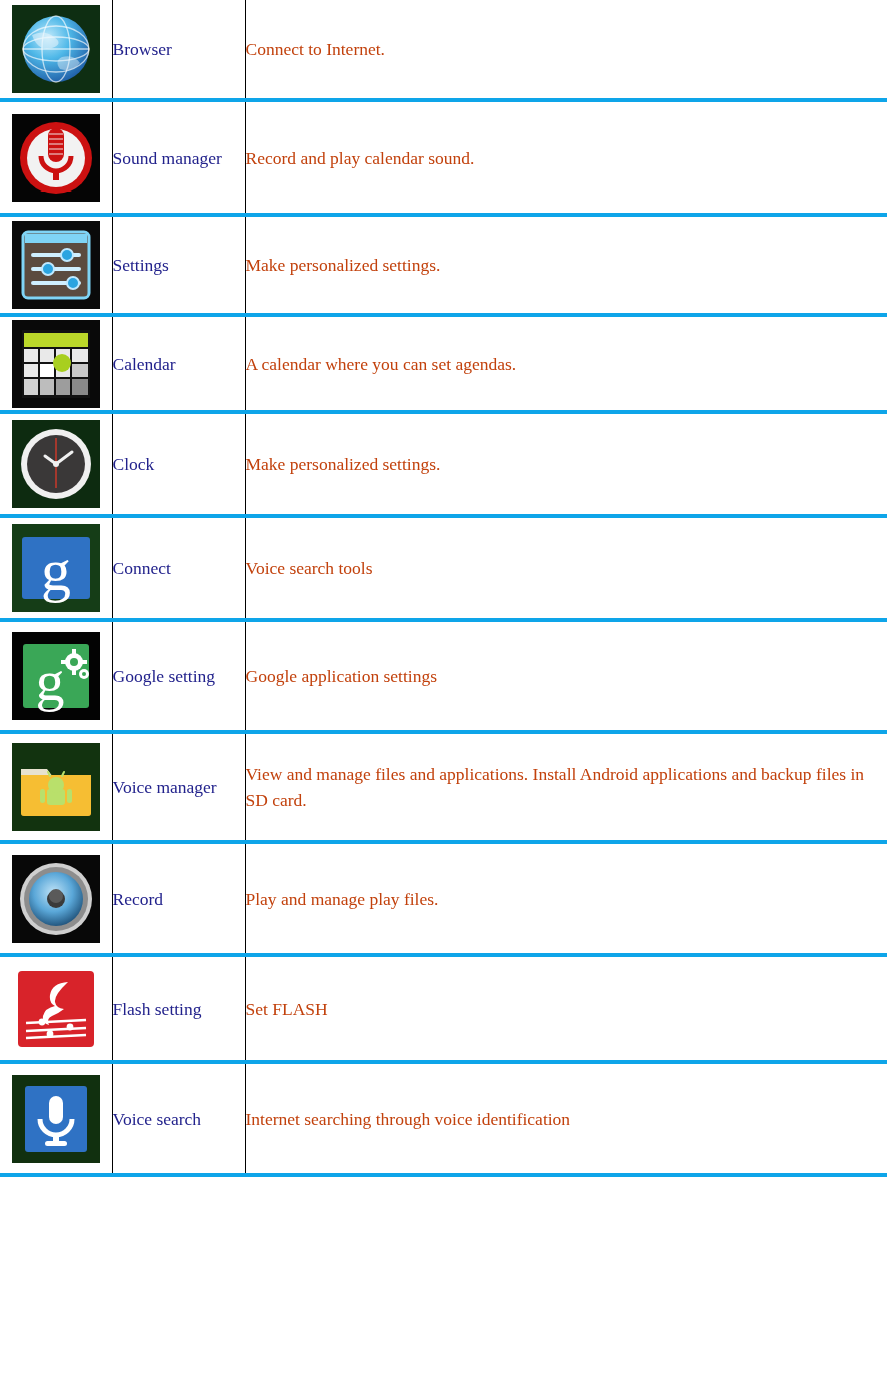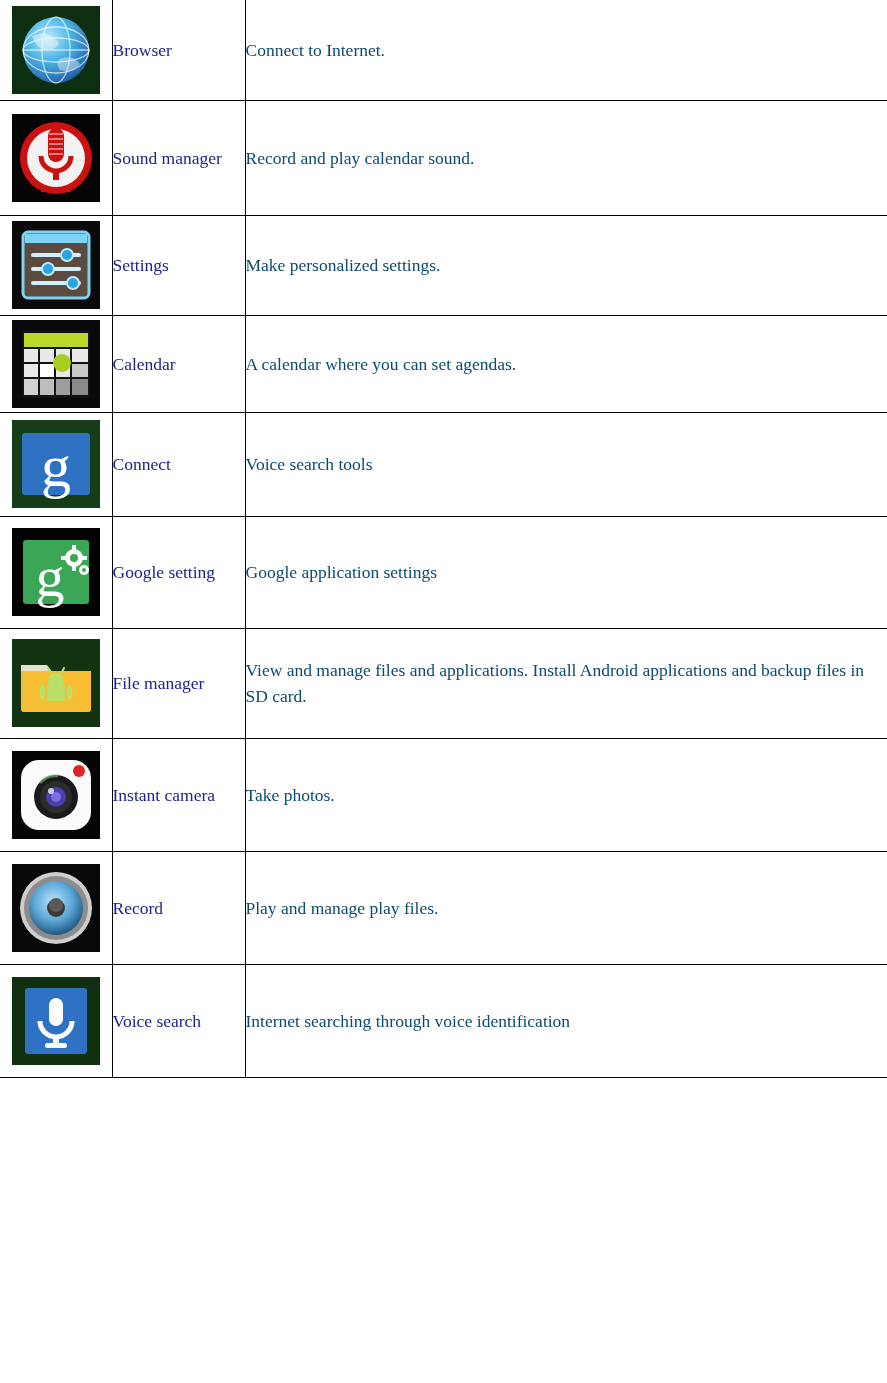--- a/index.html
+++ b/index.html
@@ -17,21 +17,21 @@
     width: 887px;
     border-collapse: collapse;
     table-layout: fixed;
   }
   #app-table col.c-icon { width: 112px; }
   #app-table col.c-name { width: 133px; }
   #app-table col.c-desc { width: 642px; }
 
   #app-table tr {
     border-top: 1px solid #000;
-    border-bottom: 1px solid #0ea5e9;
+    border-bottom: 4px solid #0ea5e9;
     margin-left: 23px;
   }
   #app-table td {
     border-right: 1px solid #000;
     border-top: 1px solid #000;
     border-bottom: 1px solid #000;
     vertical-align: middle;
     padding: 0;
   }
   #app-table td.desc-cell {
@@ -45,21 +45,21 @@
     padding: 6px 0 6px 0;
     border-left: none;
   }
   td.name-cell {
     color: #22228c;
     font-size: 17.5px;
     line-height: 36px;
     padding: 2px 0 2px 12px;
   }
   td.desc-cell {
-    color: #0c4a6e;
+    color: #c2410c;
     font-size: 17.5px;
     line-height: 26px;
     padding: 2px 10px 2px 13px;
   }
 
   .app-icon {
     display: inline-block;
     width: 88px;
     height: 88px;
     position: relative;
@@ -179,20 +179,39 @@
                 <rect x="60" y="59" width="16" height="16" fill="#8a8a8a"></rect>
           </g>
           <circle cx="50" cy="43" r="9" fill="#a8cf1f"></circle>
         </svg>
       </span>
     </td>
     <td class="name-cell">Calendar</td>
     <td class="desc-cell">A calendar where you can set agendas.</td>
   </tr>
 
+  <tr style="height:104px">
+    <td class="icon-cell">
+      <span class="app-icon">
+        <svg width="88" height="88" viewBox="0 0 88 88">
+          <rect width="88" height="88" fill="#0d2b10"></rect>
+          <circle cx="44" cy="44" r="35" fill="#f0f0f0"></circle>
+          <circle cx="44" cy="44" r="29" fill="#3a3838"></circle>
+          <g stroke="#f0f0f0" stroke-width="3" stroke-linecap="round">
+            <line x1="44" y1="44" x2="33" y2="36"></line>
+            <line x1="44" y1="44" x2="60" y2="32"></line>
+          </g>
+          <line x1="44" y1="18" x2="44" y2="68" stroke="#c0392b" stroke-width="1.6"></line>
+          <circle cx="44" cy="44" r="3" fill="#f0f0f0"></circle>
+        </svg>
+      </span>
+    </td>
+    <td class="name-cell">Clock</td>
+    <td class="desc-cell">Make personalized settings.</td>
+  </tr>
 
   <tr style="height:104px">
     <td class="icon-cell">
       <span class="app-icon">
         <svg width="88" height="88" viewBox="0 0 88 88">
           <rect width="88" height="88" fill="#153d17"></rect>
           <rect x="10" y="13" width="68" height="62" rx="3" fill="#2f72c4"></rect>
           <text x="44" y="66" font-family="'Liberation Serif',serif" font-size="60" fill="#ffffff" text-anchor="middle">g</text>
         </svg>
       </span>
@@ -239,44 +258,25 @@
             <rect x="28" y="46" width="5" height="14" rx="2.5"></rect>
             <rect x="55" y="46" width="5" height="14" rx="2.5"></rect>
           </g>
           <g stroke="#b9e06b" stroke-width="2" stroke-linecap="round">
             <line x1="38" y1="33" x2="36" y2="29"></line>
                 <line x1="50" y1="33" x2="52" y2="29"></line>
           </g>
         </svg>
       </span>
     </td>
-    <td class="name-cell">File manager</td>
+    <td class="name-cell">Voice manager</td>
     <td class="desc-cell">View and manage files and applications. Install Android applications and backup files in SD card.</td>
   </tr>
 
 
-  <tr style="height:113px">
-    <td class="icon-cell">
-      <span class="app-icon">
-        <svg width="88" height="88" viewBox="0 0 88 88">
-          <rect width="88" height="88" fill="#050505"></rect>
-          <rect x="9" y="9" width="70" height="70" rx="18" fill="#fbfbfb"></rect>
-          <circle cx="44" cy="46" r="22" fill="#1a1a1a"></circle>
-          <circle cx="44" cy="46" r="16" fill="#2c2c2c"></circle>
-          <circle cx="44" cy="46" r="10" fill="#4b3fae"></circle>
-          <circle cx="44" cy="46" r="5" fill="#7a6fe0"></circle>
-          <circle cx="39" cy="40" r="3" fill="#ffffff" opacity="0.75"></circle>
-          <path d="M28 32 a20 20 0 0 1 18 -7" stroke="#8ab98a" stroke-width="3" fill="none" opacity="0.6"></path>
-          <circle cx="67" cy="20" r="6" fill="#e02424"></circle>
-        </svg>
-      </span>
-    </td>
-    <td class="name-cell">Instant camera</td>
-    <td class="desc-cell">Take photos.</td>
-  </tr>
 
   <tr style="height:113px">
     <td class="icon-cell">
       <span class="app-icon">
         <svg width="88" height="88" viewBox="0 0 88 88">
           <defs>
             <radialGradient id="gSpk" cx="45%" cy="38%" r="65%">
               <stop offset="0%" stop-color="#bfe3f7"></stop>
               <stop offset="55%" stop-color="#5aa7d8"></stop>
               <stop offset="100%" stop-color="#1d4f77"></stop>
@@ -288,20 +288,43 @@
           <circle cx="44" cy="44" r="27" fill="url(#gSpk)"></circle>
           <circle cx="44" cy="44" r="9" fill="#3a3a3a"></circle>
           <circle cx="44" cy="41" r="7" fill="#5a5a5a"></circle>
         </svg>
       </span>
     </td>
     <td class="name-cell">Record</td>
     <td class="desc-cell">Play and manage play files.</td>
   </tr>
 
+  <tr style="height:107px">
+    <td class="icon-cell">
+      <span class="app-icon">
+        <svg width="88" height="88" viewBox="0 0 88 88">
+          <rect width="88" height="88" fill="#ffffff"></rect>
+          <rect x="6" y="6" width="76" height="76" rx="4" fill="#d8232a"></rect>
+          <path d="M56 17 q-16 1 -18 13 q-1 8 5 11 q-10 2 -12 10 q-1 7 6 9 q-3 -6 3 -9 q7 -3 12 -7 q-8 -1 -9 -7 q-1 -7 13 -20z" fill="#ffffff"></path>
+          <g stroke="#ffffff" stroke-width="2.6">
+            <line x1="14" y1="58" x2="74" y2="55"></line>
+            <line x1="14" y1="66" x2="74" y2="63"></line>
+            <line x1="14" y1="73" x2="74" y2="70"></line>
+          </g>
+          <g fill="#ffffff">
+            <circle cx="30" cy="57" r="3.4"></circle>
+            <circle cx="58" cy="62" r="3.4"></circle>
+            <circle cx="38" cy="69" r="3.4"></circle>
+          </g>
+        </svg>
+      </span>
+    </td>
+    <td class="name-cell">Flash setting</td>
+    <td class="desc-cell">Set FLASH</td>
+  </tr>
 
   <tr style="height:113px">
     <td class="icon-cell">
       <span class="app-icon">
         <svg width="88" height="88" viewBox="0 0 88 88">
           <rect width="88" height="88" fill="#11300f"></rect>
           <rect x="13" y="11" width="62" height="66" rx="3" fill="#2f72c4"></rect>
           <rect x="37" y="21" width="14" height="28" rx="7" fill="#ffffff"></rect>
           <path d="M28 44 a16 16 0 0 0 32 0" stroke="#ffffff" stroke-width="5" fill="none"></path>
           <rect x="41" y="58" width="6" height="9" fill="#ffffff"></rect>

